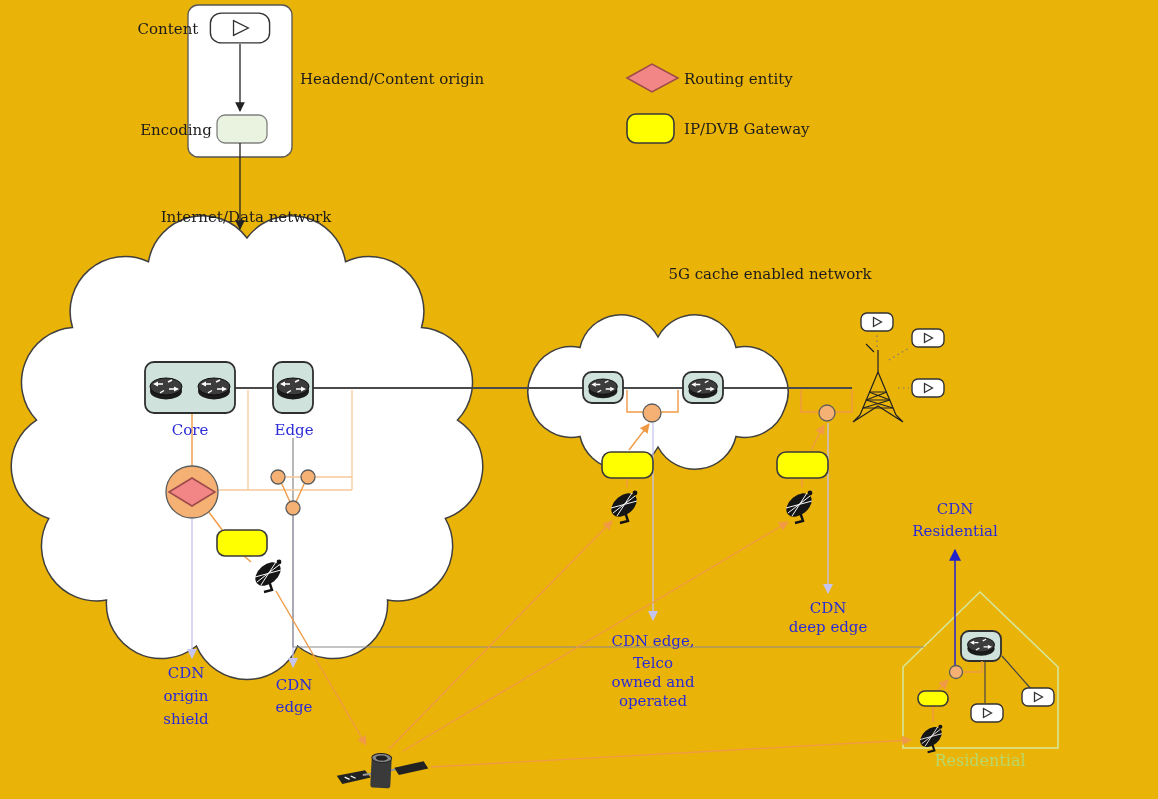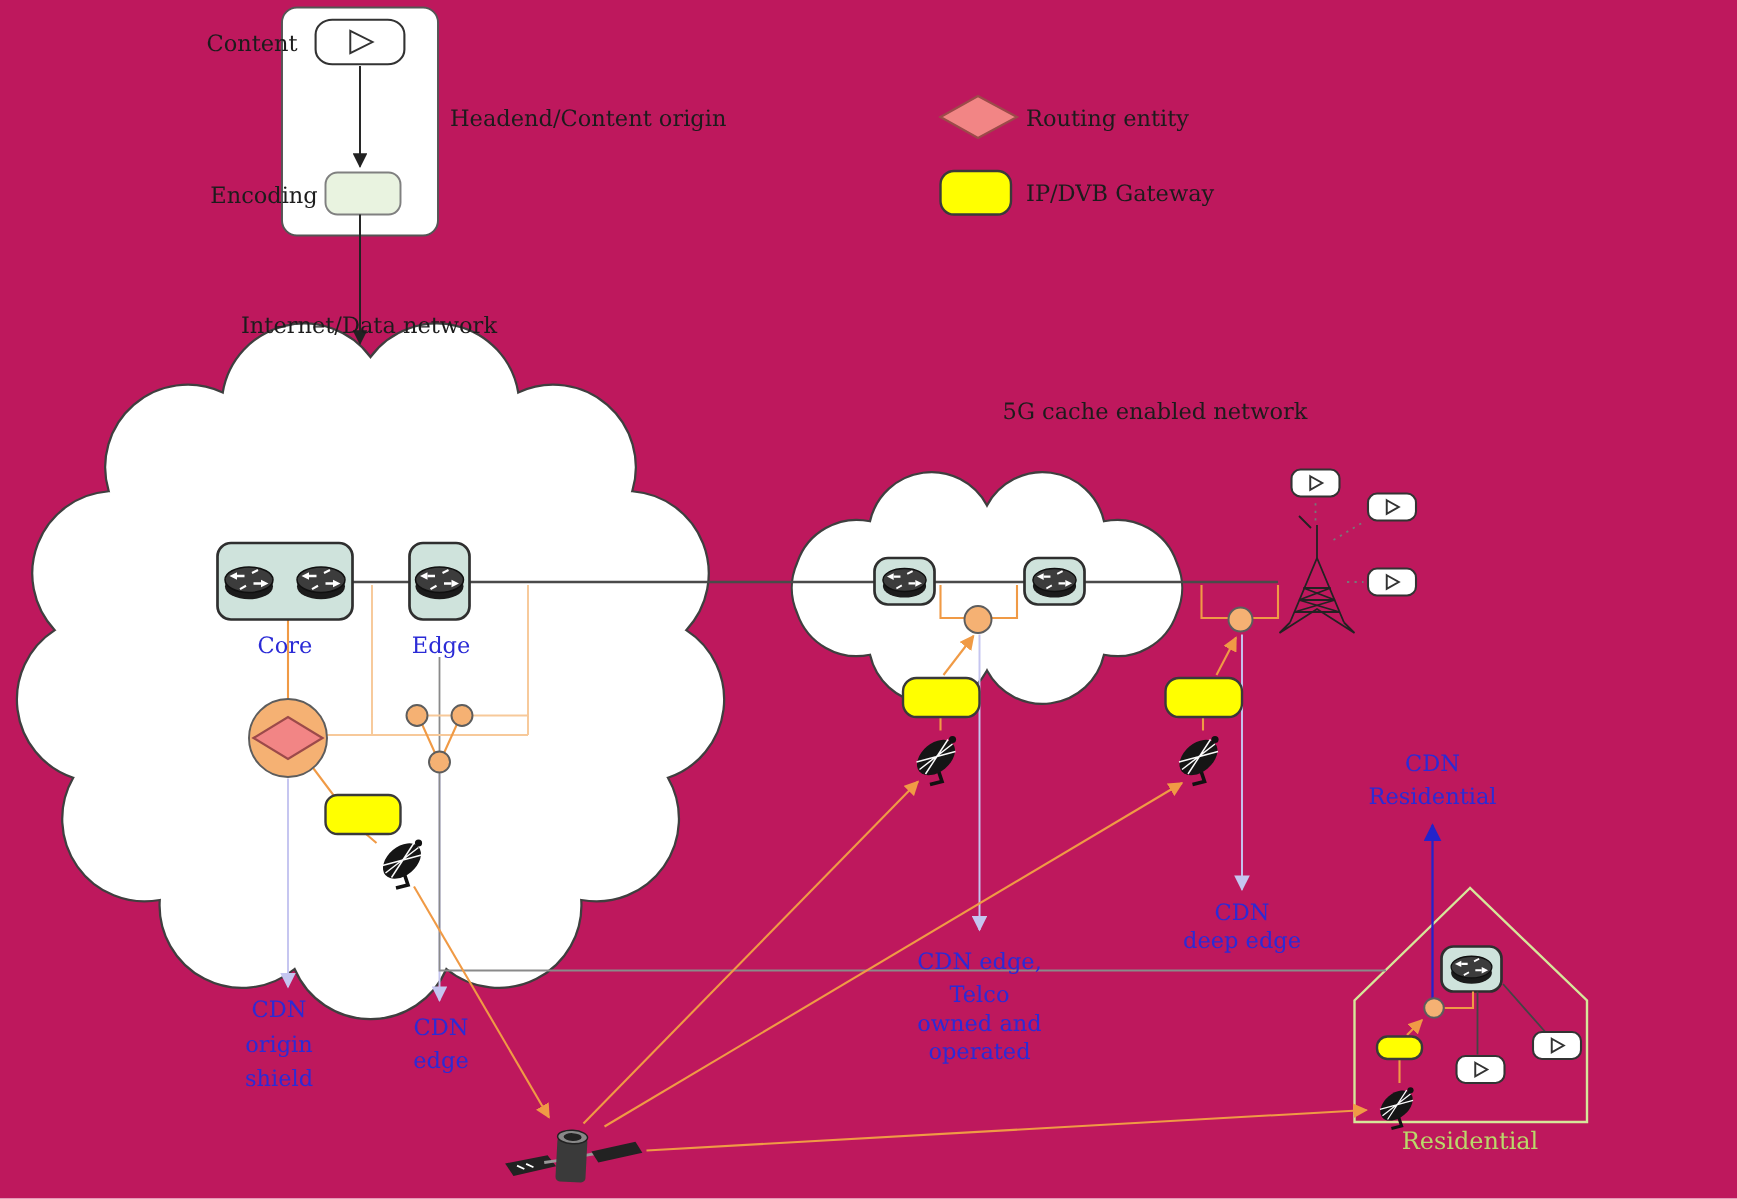--- a/index.html
+++ b/index.html
@@ -1,16 +1,16 @@
 <!DOCTYPE html>
 <html><head>
 <meta charset="utf-8">
 <style>
   html,body{margin:0;padding:0;background:#ffffff;}
-  .stage{width:1158px;height:799px;position:relative;background:#be185d;}
+  .stage{width:1158px;height:799px;position:relative;background:#eab308;}
   svg{font-family:"DejaVu Serif", serif;}
   text{fill:#1c1c1c;font-size:15px;}
   .blue{fill:#2b2bd6;}
   .green{fill:#b9d96a;font-size:16px;}
   .cloud{fill:#ffffff;stroke:#3f3f3f;stroke-width:1.5;}
   .nodebox{fill:#cfe3dc;stroke:#2f2f2f;stroke-width:1.8;}
   .gateway{fill:#ffff00;stroke:#3a3a3a;stroke-width:1.6;}
   .ocirc{fill:#f5b173;stroke:#5d5d5d;stroke-width:1.3;}
   .oline{stroke:#f09a45;stroke-width:1.4;fill:none;}
   .opale{stroke:#f7c99a;stroke-width:1.3;fill:none;}

